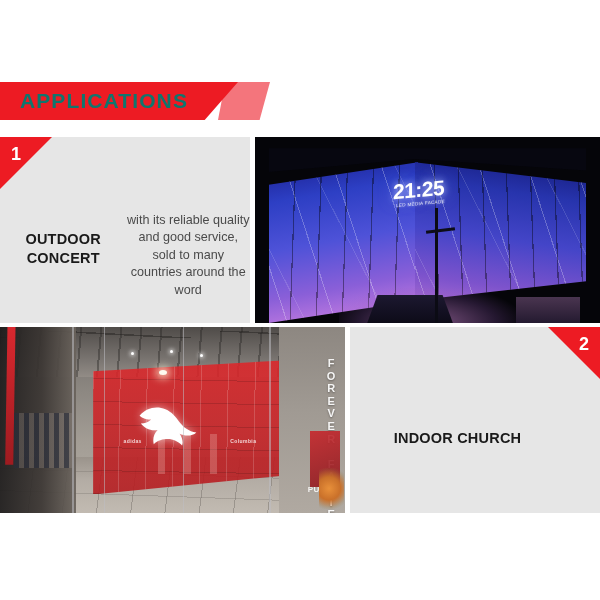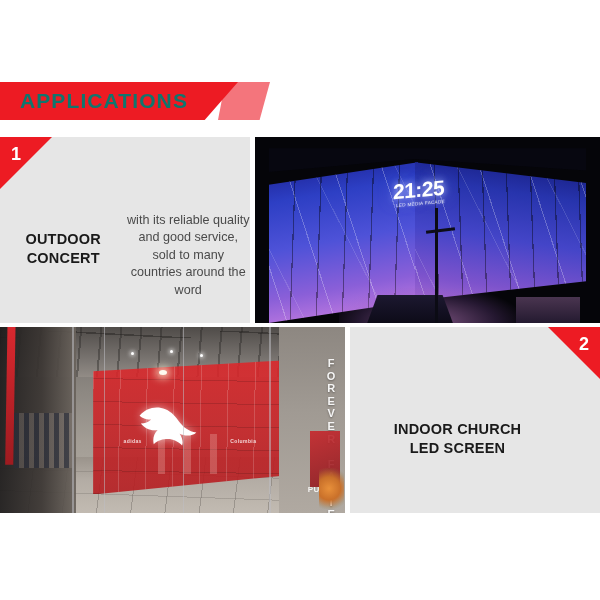--- a/index.html
+++ b/index.html
@@ -610,17 +610,16 @@
   </div>
 
   <div class="card card-right">
     <div class="corner corner-tr">
       <div class="tri"></div>
       <div class="num">2</div>
     </div>
     <div class="card-body">
       <div class="card-title">
         <div>INDOOR CHURCH</div>
-        <div>LED SCREEN</div>
       </div>
     </div>
   </div>
 </div>
 
 </body></html>

